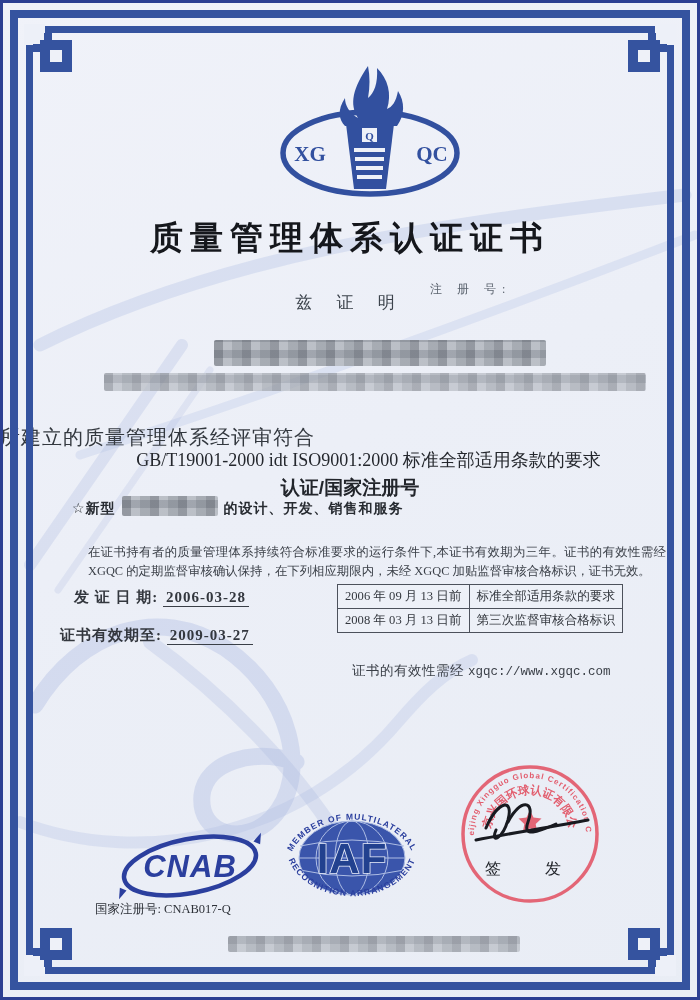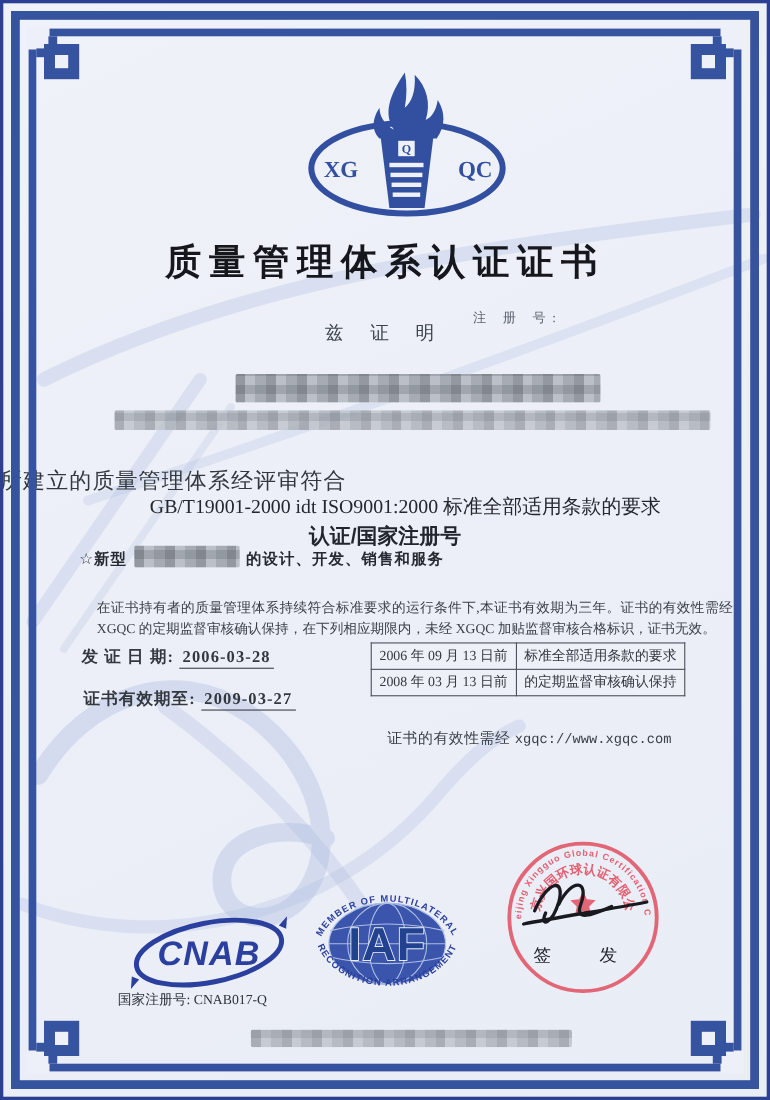--- a/index.html
+++ b/index.html
@@ -35,26 +35,26 @@
   .cmp2{left:0;right:0;top:448px;text-align:center;font-size:18px;color:#24272d;margin-left:37px;}
   .scope-h{left:0;right:0;top:475px;text-align:center;font-family:"Liberation Sans","DejaVu Sans",sans-serif;
     font-weight:bold;font-size:19px;color:#22252b;}
   .scope-line{left:72px;top:496px;font-family:"Liberation Sans","DejaVu Sans",sans-serif;
     font-weight:600;font-size:14px;color:#272b31;letter-spacing:1px;white-space:nowrap;text-align:center;}
   .scope-line .blur-scope{display:inline-block;vertical-align:-3px;width:96px;height:20px;margin:0 6px;}
   .terms{left:62px;width:578px;top:543px;font-size:12.4px;line-height:1.55;color:#3a3f47;text-align:justify;margin-left:26px;}
   .dateline{font-size:15px;color:#33373e;letter-spacing:1px;font-weight:bold;}
   .dateline .val{font-family:"Liberation Serif","DejaVu Serif",serif;border-bottom:1px solid #3a3f47;padding:0 3px 1px;}
   .issue{left:74px;top:588px;}
-  .valid{left:76px;top:626px;text-align:center;}
+  .valid{left:60px;top:626px;text-align:center;}
   table.sup{position:absolute;left:337px;top:584px;z-index:3;border-collapse:collapse;font-size:12.6px;color:#33373e;}
   table.sup td{border:1px solid #4c515b;height:23px;padding:0 7px;white-space:nowrap;text-align:left;background:rgba(255,255,255,.12);margin-top:44px;}
   .note{left:352px;top:662px;font-size:13.5px;color:#3a3f47;letter-spacing:.5px;}
   .note .url{font-family:"Liberation Mono","DejaVu Sans Mono",monospace;font-size:12.5px;letter-spacing:0;}
-  .cnab-reg{left:95px;top:901px;font-size:12.5px;color:#2e3239;margin-left:12px;}
+  .cnab-reg{left:95px;top:901px;font-size:12.5px;color:#2e3239;}
   .blur-company{left:214px;top:340px;width:332px;height:26px;}
   .blur-address{left:104px;top:373px;width:542px;height:18px;}
   .blur-bottom{left:228px;top:936px;width:292px;height:16px;}
   svg text{user-select:none;}
 </style>
 </head>
 <body>
 
 <div id="page">
 
@@ -134,21 +134,21 @@
   </div>
 
   <table class="sup">
     <tbody>
       <tr>
         <td>2006 年 09 月 13 日前</td>
         <td>标准全部适用条款的要求</td>
       </tr>
       <tr>
         <td>2008 年 03 月 13 日前</td>
-        <td>的定期监督审核确认保持</td>
+        <td>第三次监督审核合格标识</td>
       </tr>
     </tbody>
   </table>
   <div class="abs note">
     <span>证书的有效性需经</span>
     <span class="url">xgqc://www.xgqc.com</span>
   </div>
 
   <svg class="abs" style="left:105px;top:818px" width="170" height="95" viewBox="0 0 170 95">
     <g transform="rotate(-11 85 48)">

